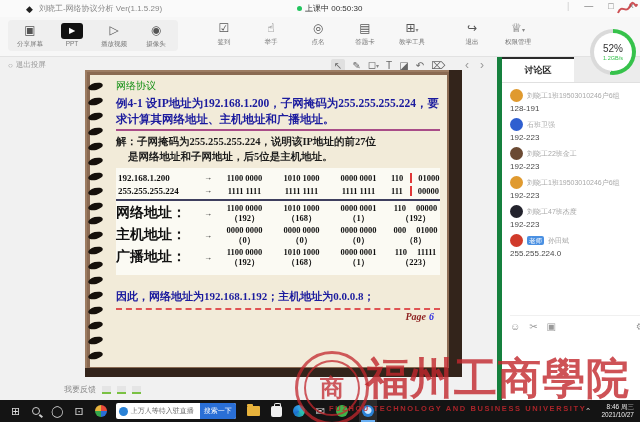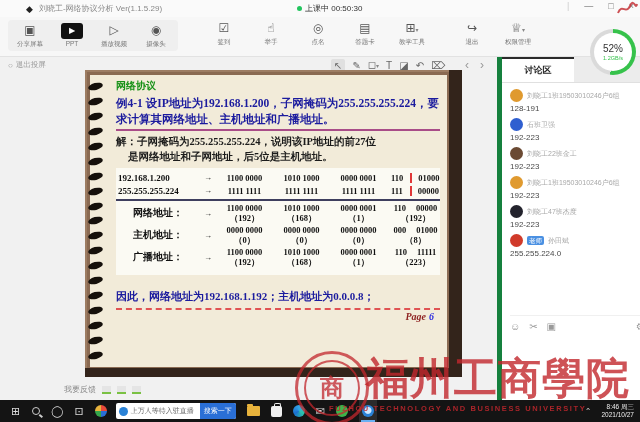--- a/index.html
+++ b/index.html
@@ -37,39 +37,39 @@
   .aitem.sel{background:#e0e0e0;border-radius:2px;padding:0 3px;}
   .pagenav{position:absolute;left:465px;top:59px;display:flex;gap:11px;color:#999;font-size:12px;line-height:12px;}
   .pagenav span{cursor:pointer;}
 
   
   .frame{position:absolute;left:85px;top:70px;width:377px;height:307px;background:#8a6a52;box-shadow:inset -13px -9px 0 #33241b, inset 2px 2px 0 #9d7d63;}
   .slide{position:absolute;left:5px;top:5px;width:357px;height:292px;background:#f2ebd9;}
   .rings{position:absolute;left:-2px;top:8px;height:276px;width:18px;display:flex;flex-direction:column;justify-content:space-between;}
   .ring{width:15px;height:7px;background:#15100b;border-radius:50%;transform:rotate(-14deg);}
   .content{position:absolute;left:26px;top:4px;width:324px;height:284px;font-family:"Liberation Serif","DejaVu Serif",serif;}
-  .shead{display:flex;justify-content:space-between;font-size:10px;font-weight:bold;}
+  .shead{display:flex;justify-content:space-between;font-size:10px;font-weight:normal;}
   .shead .hl{color:#179117;}
   .shead .hr{color:#e51111;}
   .stitle{margin-top:2px;font-size:11.5px;font-weight:bold;color:#1b1b9e;line-height:16px;}
   .pdiv{border-top:2px solid #a94c88;margin:2px 0 3px;}
   .sol{font-size:10.5px;font-weight:bold;color:#1c1c1c;line-height:15px;}
   .sol2{margin-left:12px;}
 
   .panel{background:#fbfaf3;margin-top:4px;padding:3px 0 6px;}
   .trow{display:grid;grid-template-columns:84px 16px 57px 57px 57px 1fr;align-items:center;height:13px;font-weight:bold;font-size:8.5px;color:#111;}
   .trow .lab{font-size:9px;padding-left:2px;}
   .tarrow{font-size:8px;text-align:center;}
   .tb{text-align:center;}
   .tb4{padding-left:4px;}
   .redsep{border-left:2px solid #e03838;padding-left:6px;margin-left:7px;}
   .gapsep{margin-left:10px;}
   .tdiv{border-top:2px solid #3e3e5e;margin:2px 0;}
   .rrow{display:grid;grid-template-columns:84px 16px 57px 57px 57px 1fr;margin-bottom:2px;font-weight:bold;color:#111;}
-  .rrow .lab{align-self:center;text-align:center;font-size:10px;}
+  .rrow .lab{align-self:center;font-size:14px;}
   .rrow .tarrow{align-self:center;}
   .oct{display:flex;flex-direction:column;align-items:center;font-size:8.5px;line-height:10px;}
   .oct.o4{padding-left:4px;}
   .conc{margin-top:13px;font-size:11px;font-weight:bold;color:#1b1b9e;line-height:16px;}
   .dashline{border-top:2px dashed #e05353;margin-top:4px;}
   .pagerow{text-align:right;margin-top:1px;margin-right:6px;font-size:10px;font-weight:bold;font-style:italic;}
   .pglab{color:#8c1d1d;}
   .pgnum{color:#2a2ae0;margin-left:3px;}
 
   

